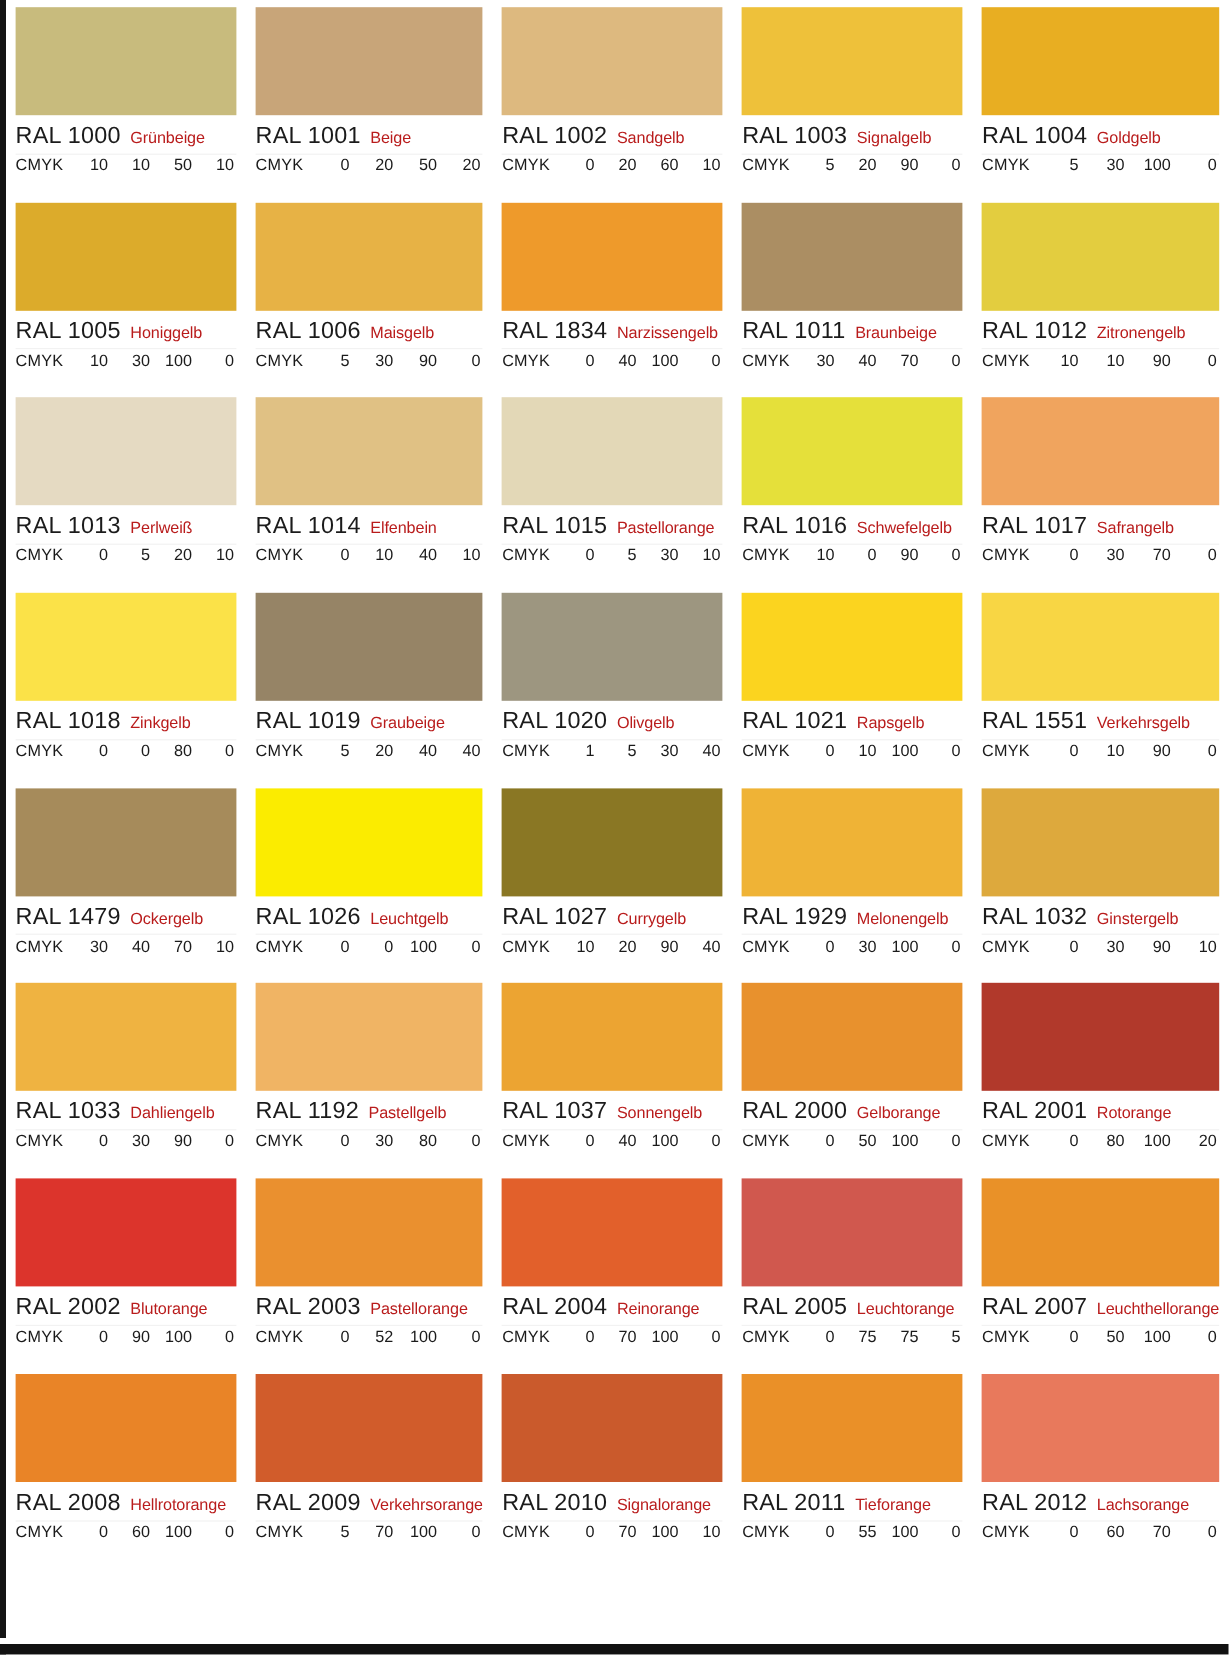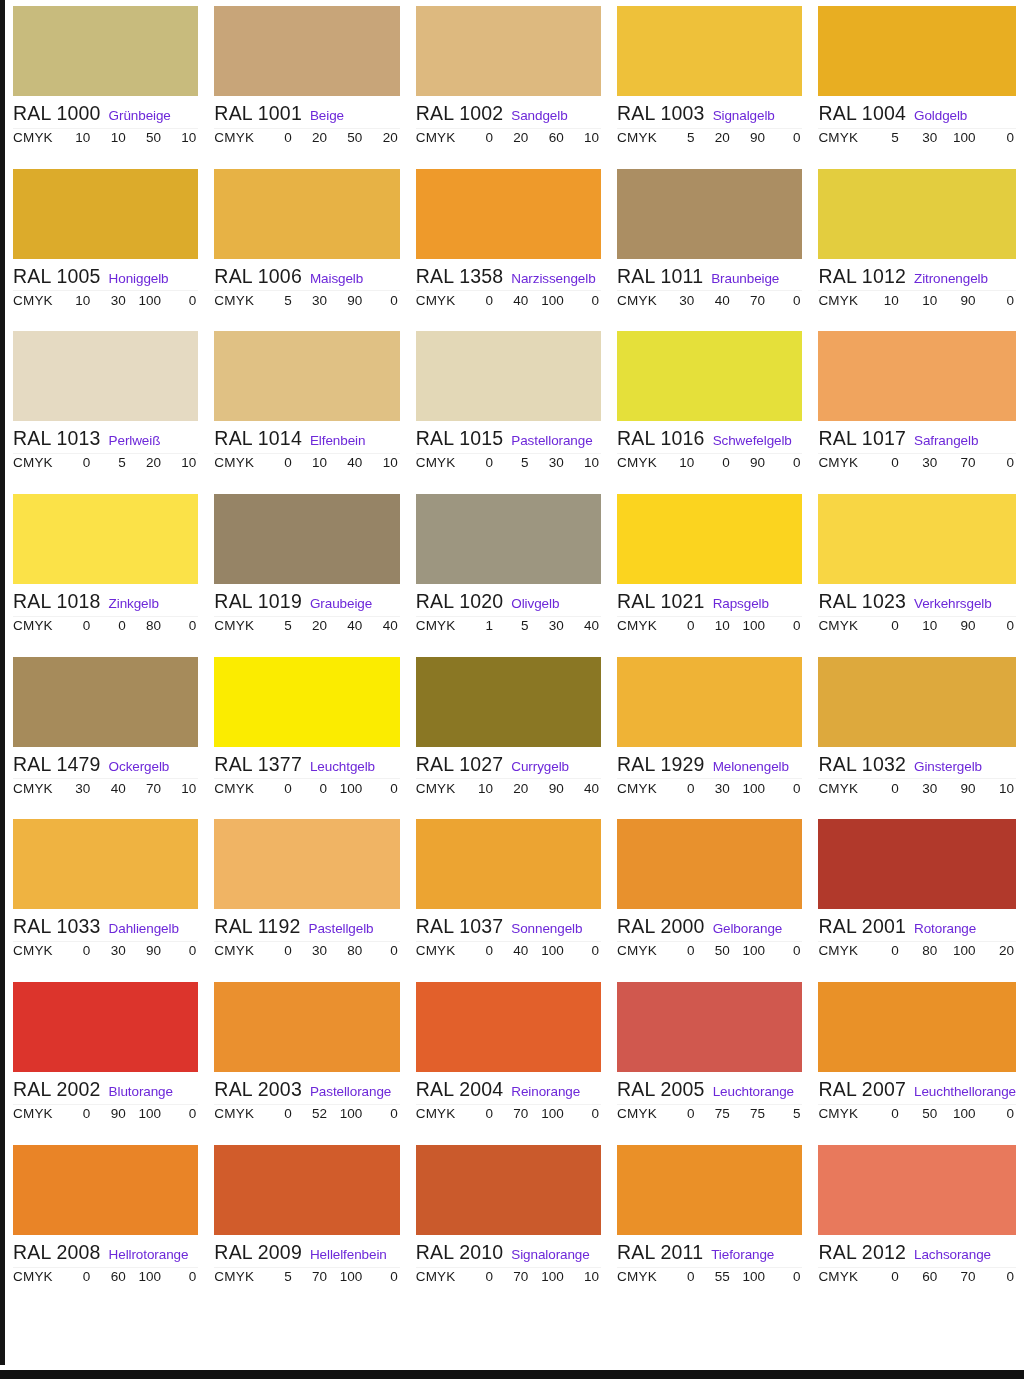--- a/index.html
+++ b/index.html
@@ -72,21 +72,21 @@
 
   .ral-code {
     font-size: 19.5px;
     color: #1b1b1b;
     letter-spacing: 0.2px;
     font-weight: 400;
   }
 
   .ral-label {
     font-size: 13.5px;
-    color: #6d28d9;
+    color: #b91c1c;
     margin-left: 8px;
     letter-spacing: -0.1px;
   }
 
   .cmyk-row {
     display: flex;
     align-items: flex-start;
     margin-top: 4px;
     font-size: 13.5px;
     color: #1b1b1b;
@@ -241,21 +241,21 @@
             <span class="cmyk-v">30</span>
             <span class="cmyk-v">90</span>
             <span class="cmyk-v">0</span>
           </span>
         </div>
         <div class="cell-underline"></div>
       </div>
       <div class="swatch-cell">
         <div class="swatch-chip" style="background: rgb(238, 154, 43);"></div>
         <div class="swatch-name-row">
-          <span class="ral-code">RAL 1358</span>
+          <span class="ral-code">RAL 1834</span>
           <span class="ral-label">Narzissengelb</span>
         </div>
         <div class="cmyk-row">
           <span class="cmyk-tag">CMYK</span>
           <span class="cmyk-vals">
             <span class="cmyk-v">0</span>
             <span class="cmyk-v">40</span>
             <span class="cmyk-v">100</span>
             <span class="cmyk-v">0</span>
           </span>
@@ -445,21 +445,21 @@
             <span class="cmyk-v">10</span>
             <span class="cmyk-v">100</span>
             <span class="cmyk-v">0</span>
           </span>
         </div>
         <div class="cell-underline"></div>
       </div>
       <div class="swatch-cell">
         <div class="swatch-chip" style="background: rgb(248, 214, 68);"></div>
         <div class="swatch-name-row">
-          <span class="ral-code">RAL 1023</span>
+          <span class="ral-code">RAL 1551</span>
           <span class="ral-label">Verkehrsgelb</span>
         </div>
         <div class="cmyk-row">
           <span class="cmyk-tag">CMYK</span>
           <span class="cmyk-vals">
             <span class="cmyk-v">0</span>
             <span class="cmyk-v">10</span>
             <span class="cmyk-v">90</span>
             <span class="cmyk-v">0</span>
           </span>
@@ -479,21 +479,21 @@
             <span class="cmyk-v">40</span>
             <span class="cmyk-v">70</span>
             <span class="cmyk-v">10</span>
           </span>
         </div>
         <div class="cell-underline"></div>
       </div>
       <div class="swatch-cell">
         <div class="swatch-chip" style="background: rgb(251, 236, 0);"></div>
         <div class="swatch-name-row">
-          <span class="ral-code">RAL 1377</span>
+          <span class="ral-code">RAL 1026</span>
           <span class="ral-label">Leuchtgelb</span>
         </div>
         <div class="cmyk-row">
           <span class="cmyk-tag">CMYK</span>
           <span class="cmyk-vals">
             <span class="cmyk-v">0</span>
             <span class="cmyk-v">0</span>
             <span class="cmyk-v">100</span>
             <span class="cmyk-v">0</span>
           </span>
@@ -735,21 +735,21 @@
             <span class="cmyk-v">100</span>
             <span class="cmyk-v">0</span>
           </span>
         </div>
         <div class="cell-underline"></div>
       </div>
       <div class="swatch-cell">
         <div class="swatch-chip" style="background: rgb(209, 92, 43);"></div>
         <div class="swatch-name-row">
           <span class="ral-code">RAL 2009</span>
-          <span class="ral-label">Hellelfenbein</span>
+          <span class="ral-label">Verkehrsorange</span>
         </div>
         <div class="cmyk-row">
           <span class="cmyk-tag">CMYK</span>
           <span class="cmyk-vals">
             <span class="cmyk-v">5</span>
             <span class="cmyk-v">70</span>
             <span class="cmyk-v">100</span>
             <span class="cmyk-v">0</span>
           </span>
         </div>

